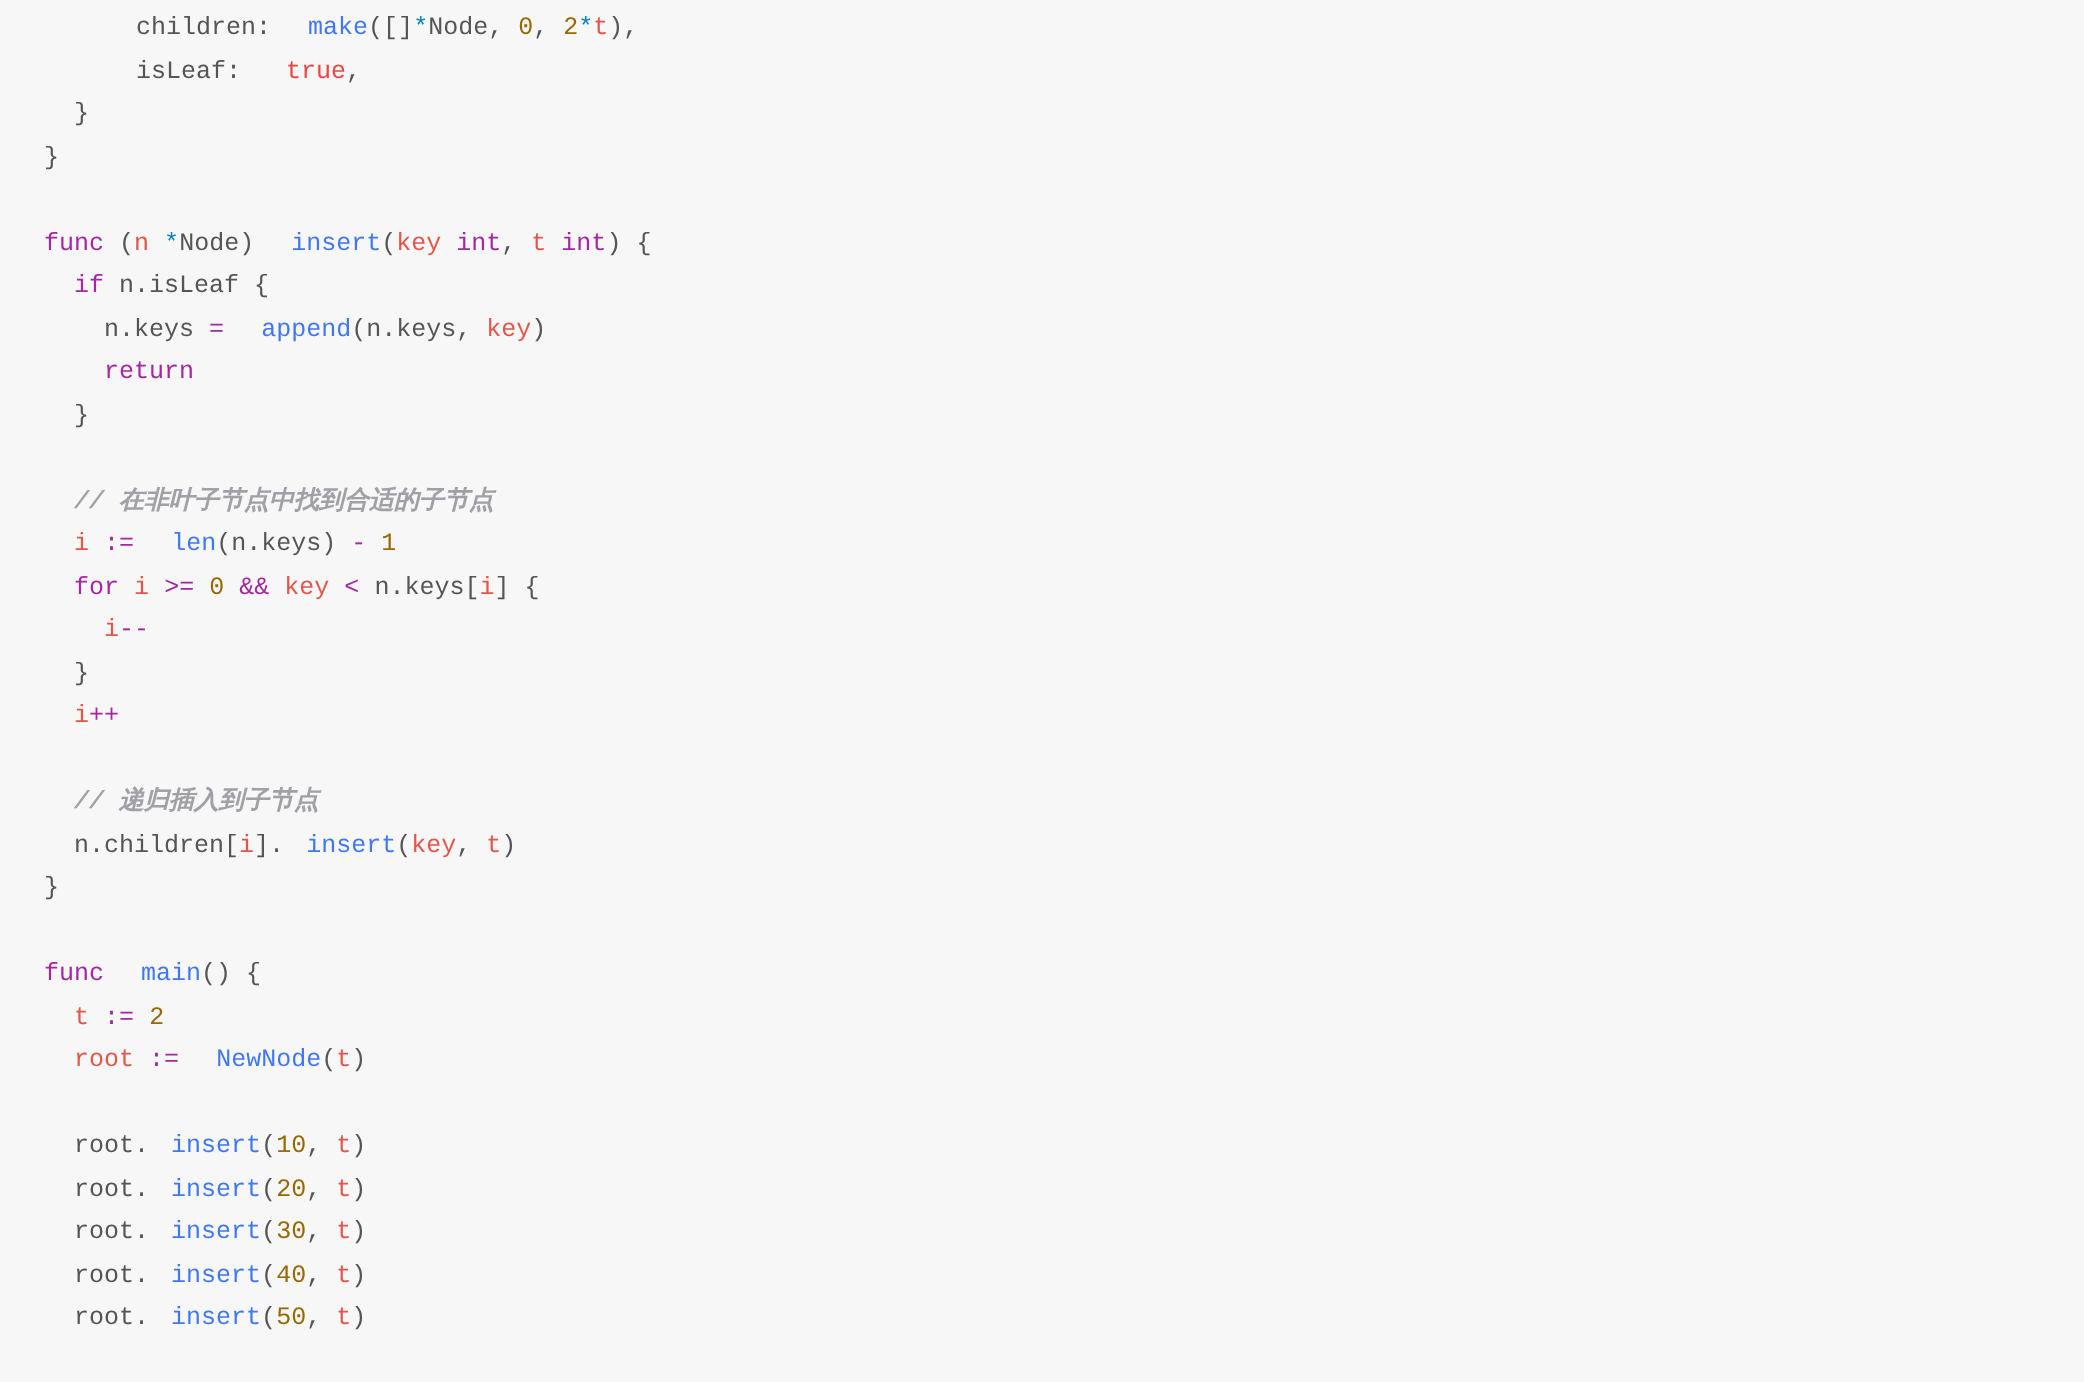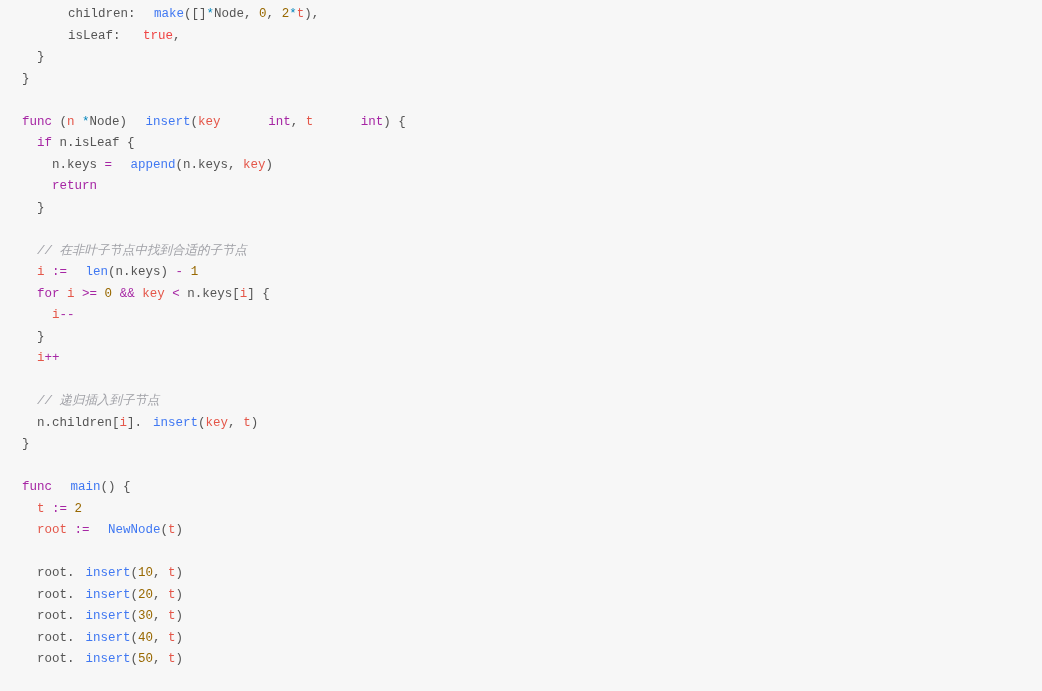--- a/index.html
+++ b/index.html
@@ -9,29 +9,29 @@
     font-size: 12.5px;
     line-height: 21.5px;
     color: #555;
     padding: 4px 0 10px 0;
   }
   .code-block {
     padding-left: 22px;
   }
   .line { white-space: pre; }
   .kw { color: #a626a4; }         
-  .type { color: #a626a4; margin-left: 40px; }       
+  .type { color: #a626a4; }       
   .var { color: #e45649; }        
   .num { color: #986801; }        
   .lit { color: #ef4444; }        
   .fn { color: #4078f2; padding-left: 11px; }         
   .op { color: #a626a4; }         
   .str-op { color: #0184bc; }     
   .punct { color: #555; }         
-  .cmt { color: #a0a1a7; font-style: italic; }  
+  .cmt { color: #a0a1a7; font-style: italic; font-weight: bold; }  
   .field { color: #555; margin-left: 16px; }         
 </style>
 </head>
 <body>
 
 <div class="code-block" id="code-root">
     <div class="line">    <span class="field">children: </span><span class="fn">make</span><span class="punct">([]</span><span class="str-op">*</span><span class="punct">Node, </span><span class="num">0</span><span class="punct">, </span><span class="num">2</span><span class="str-op">*</span><span class="var">t</span><span class="punct">),</span></div>
     <div class="line">    <span class="field">isLeaf:   </span><span class="lit">true</span><span class="punct">,</span></div>
     <div class="line">  <span class="punct">}</span></div>
     <div class="line"><span class="punct">}</span></div>

